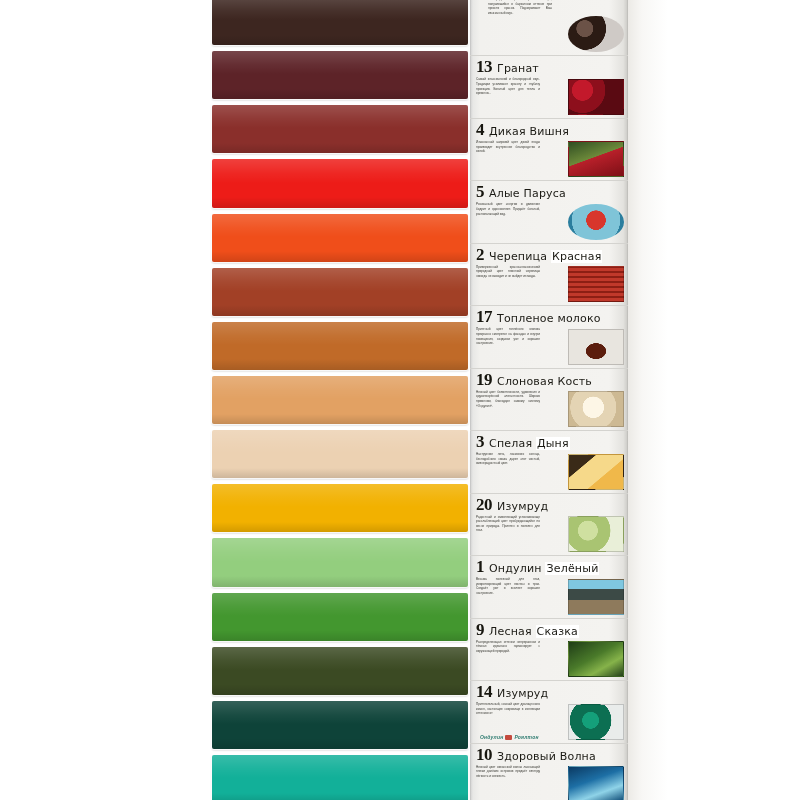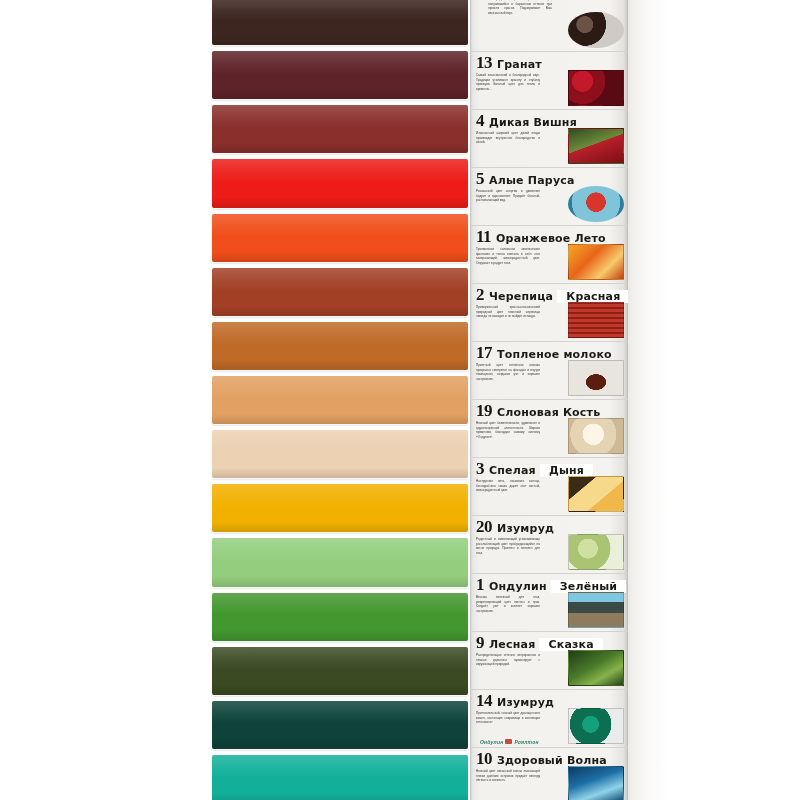--- a/index.html
+++ b/index.html
@@ -87,27 +87,27 @@
   .info-num {
     font-family: "Liberation Serif", serif;
     font-size: 17px;
     font-weight: 700;
     color: #17160f;
     letter-spacing: -0.5px;
   }
   .info-name {
     font-family: "DejaVu Sans", sans-serif;
     font-size: 11px;
-    font-weight: 700;
+    font-weight: 400;
     color: #1b1a14;
     letter-spacing: 0.2px;
   }
   .info-name .hl {
     background: #ffffff;
-    padding: 0 9px;
+    padding: 0 1px;
   }
   .info-desc {
     margin-top: 2px;
     width: 64px;
     font-size: 3.1px;
     line-height: 1.48;
     color: #3a3a34;
     text-align: justify;
     word-break: break-word;
     overflow: hidden;
@@ -235,28 +235,20 @@
       <div class="info-row">
         <div class="info-head">
           <span class="info-num">5</span>
           <span class="info-name">Алые Паруса</span>
         </div>
         <div class="info-desc">Роскошный цвет энергии и движения бодрит и вдохновляет. Придаёт богатый, располагающий вид.</div>
         <div class="info-photo circle" style="background: radial-gradient(circle at 50% 45%, rgb(216, 54, 44) 0px, rgb(216, 54, 44) 28%, rgb(127, 196, 216) 29%, rgb(127, 196, 216) 70%, rgb(43, 126, 158) 71%, rgb(43, 126, 158) 100%);"></div>
       </div>
       <div class="info-row">
         <div class="info-head">
-          <span class="info-num">11</span>
-          <span class="info-name">Оранжевое Лето</span>
-        </div>
-        <div class="info-desc">Тропическая солнечная экзотическая фантазия и тепло впитала в себя этот завершающий, жизнерадостный цвет. Окружает и радует глаз.</div>
-        <div class="info-photo" style="background: linear-gradient(135deg, rgb(245, 166, 35) 0%, rgb(232, 101, 26) 40%, rgb(247, 201, 107) 70%, rgb(194, 65, 12) 100%);"></div>
-      </div>
-      <div class="info-row">
-        <div class="info-head">
           <span class="info-num">2</span>
           <span class="info-name">Черепица <span class="hl">Красная</span></span>
         </div>
         <div class="info-desc">Приверженный красно-классический природный цвет глиняной черепицы никогда не выходит и не выйдет из моды.</div>
         <div class="info-photo" style="background: repeating-linear-gradient(0deg, rgb(192, 57, 43) 0px, rgb(192, 57, 43) 3px, rgb(141, 31, 20) 3px, rgb(141, 31, 20) 5px), repeating-linear-gradient(90deg, rgb(212, 71, 58) 0px, rgb(212, 71, 58) 4px, rgb(156, 42, 28) 4px, rgb(156, 42, 28) 6px);"></div>
       </div>
       <div class="info-row">
         <div class="info-head">
           <span class="info-num">17</span>
           <span class="info-name">Топленое молоко</span>

